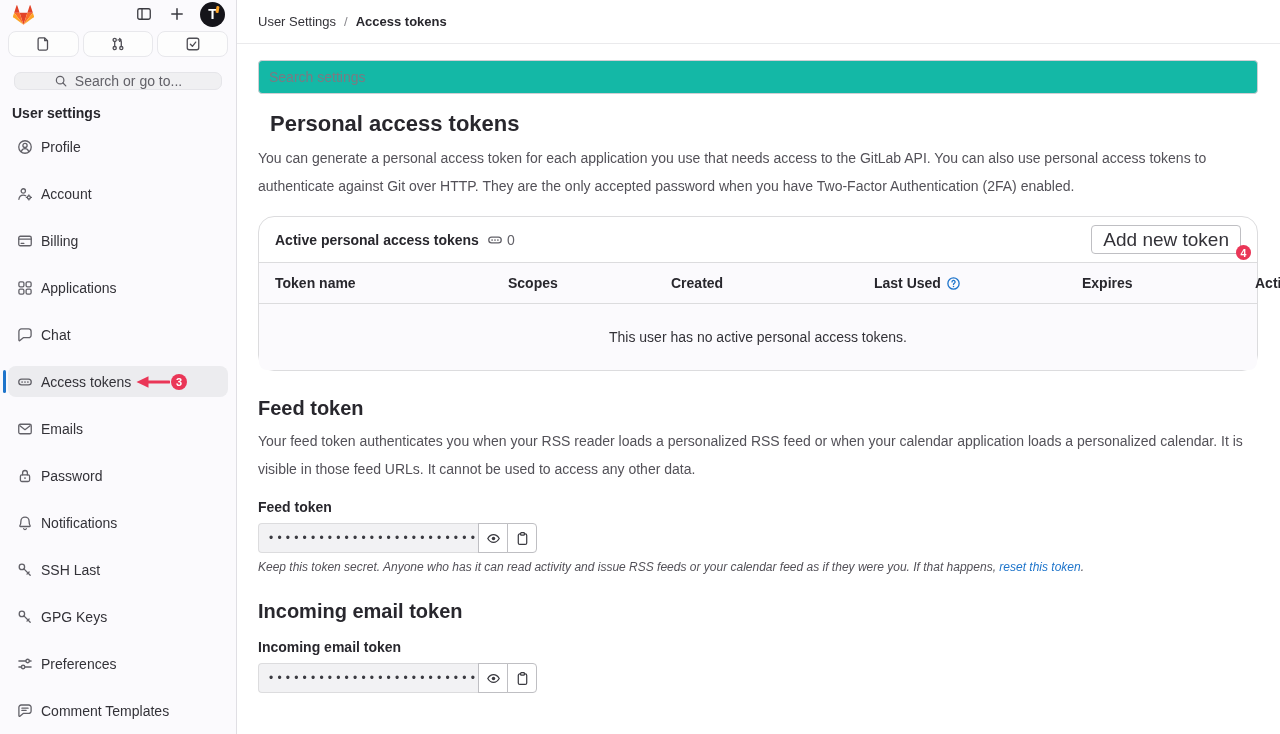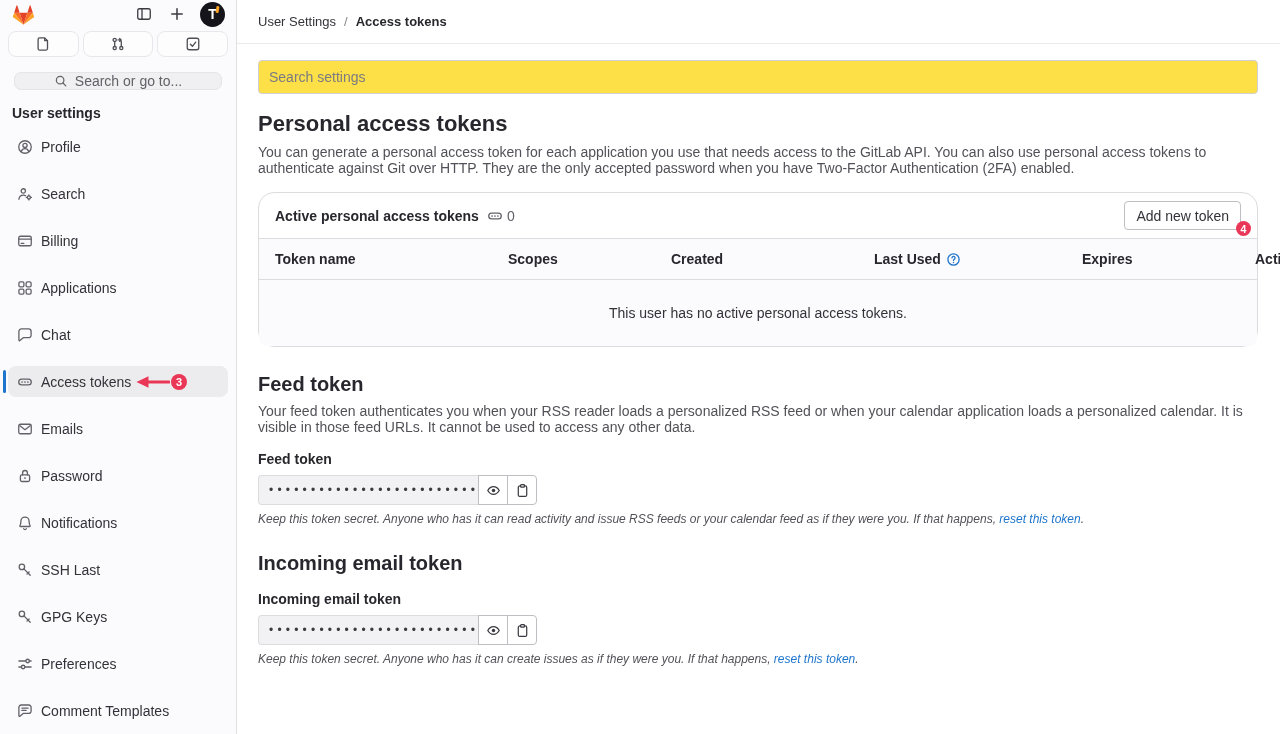--- a/index.html
+++ b/index.html
@@ -46,32 +46,32 @@
 
   
   .main{flex:1;display:flex;flex-direction:column;min-width:0;background:#fff;}
   .breadcrumb-bar{height:44px;min-height:44px;border-bottom:1px solid var(--border-lt);
                   display:flex;align-items:center;padding:0 21px;font-size:13px;gap:8px;}
   .crumb{color:var(--text);cursor:pointer;}
   .crumb-sep{color:#89888d;}
   .crumb-cur{font-weight:700;color:var(--text-dark);}
   .content{padding:16px 22px 0 21px;}
   .settings-search{width:100%;height:30px;border:1px solid #cfcfd4;border-radius:4px;padding:16px 10px;
-                   font-size:14px;color:var(--text);font-family:inherit;background:#fde047;outline:none;}
+                   font-size:14px;color:var(--text);font-family:inherit;background:#14b8a6;outline:none;}
   .settings-search::placeholder{color:#7b7a82;}
-  .page-title{font-size:22px;font-weight:700;color:var(--text-dark);margin:17px 0 7px;}
+  .page-title{font-size:22px;font-weight:700;color:var(--text-dark);margin:17px 12px 7px;}
   .section-title{font-size:20px;font-weight:700;color:var(--text-dark);margin:26px 0 7px;}
-  .desc{font-size:14px;line-height:16px;color:var(--desc);margin:0;}
+  .desc{font-size:14px;line-height:28px;color:var(--desc);margin:0;}
   .card{margin-top:16px;border:1px solid var(--border);border-radius:16px;overflow:visible;}
   .card-header{display:flex;align-items:center;height:45px;padding:0 16px;}
   .card-title{font-weight:700;color:var(--text-dark);}
   .count{display:flex;align-items:center;gap:4px;color:var(--muted);margin-left:8px;}
   .btn-wrap{margin-left:auto;position:relative;}
   .btn-default{background:#fff;border:1px solid #bfbfc3;border-radius:4px;height:29px;padding:0 11px;
-               font-size:14px;color:var(--text);font-family:inherit;cursor:pointer;}
+               font-size:19px;color:var(--text);font-family:inherit;cursor:pointer;}
   .table-head{display:grid;grid-template-columns:210px 140px 180px 185px 150px 1fr;height:42px;
               align-items:center;background:var(--sb-bg);border-top:1px solid var(--border);
               border-bottom:1px solid var(--border);font-weight:700;color:var(--text-dark);gap:23px;}
   .table-head>div{padding-left:16px;display:flex;align-items:center;gap:5px;}
   .empty-row{background:var(--sb-bg);height:66px;display:flex;align-items:center;justify-content:center;
              color:var(--text);border-radius:0 0 8px 8px;}
   .field-label{font-weight:700;color:var(--text-dark);margin:16px 0 8px;}
   .token-group{display:flex;height:30px;}
   .token-field{width:221px;background:#f2f2f4;border:1px solid var(--border);border-right:none;
                border-radius:4px 0 0 4px;display:flex;align-items:center;padding:0 10px;
@@ -171,21 +171,21 @@
       </div>
       <div class="nav-item">
         <span class="nav-icon">
             <svg width="16" height="16" viewBox="0 0 16 16" fill="none" stroke="currentColor" stroke-width="1.3" stroke-linecap="round">
               <circle cx="6.3" cy="4.9" r="2.15"></circle>
               <path d="M1.9 13.3c.3-2.7 2-4.2 4.4-4.2.9 0 1.7.2 2.4.6"></path>
               <circle cx="11.9" cy="11.4" r="1.55"></circle>
               <path d="M11.9 8.9v.9m0 3.2v.9m2.5-2.5h-.9m-3.2 0h-.9"></path>
             </svg>
           </span>
-        <span>Search</span>
+        <span>Account</span>
       </div>
       <div class="nav-item">
         <span class="nav-icon">
             <svg width="16" height="16" viewBox="0 0 16 16" fill="none" stroke="currentColor" stroke-width="1.3" stroke-linecap="round">
               <rect x="1.75" y="3.25" width="12.5" height="9.5" rx="1.6"></rect>
               <path d="M1.75 6.1h12.5M4.1 10.3h2.8"></path>
             </svg>
           </span>
         <span>Billing</span>
       </div>
@@ -412,16 +412,15 @@
               <circle cx="8" cy="8" r="1.85" fill="currentColor" stroke="none"></circle>
             </svg>
         </button>
         <button class="icon-btn last">
           <svg width="15" height="15" viewBox="0 0 16 16" fill="none" stroke="currentColor" stroke-width="1.3" stroke-linecap="round">
               <path d="M6 3.1h-.9A1.6 1.6 0 0 0 3.5 4.7v8a1.6 1.6 0 0 0 1.6 1.6h5.8a1.6 1.6 0 0 0 1.6-1.6v-8a1.6 1.6 0 0 0-1.6-1.6H10"></path>
               <rect x="6" y="1.8" width="4" height="2.6" rx=".7"></rect>
             </svg>
         </button>
       </div>
-      <p class="secret-note"><span>Keep this token secret. Anyone who has it can create issues as if they were you. If that happens, </span><a>reset this token</a><span>.</span></p>
     </div>
   </main>
 </div>
 
 </body></html>

